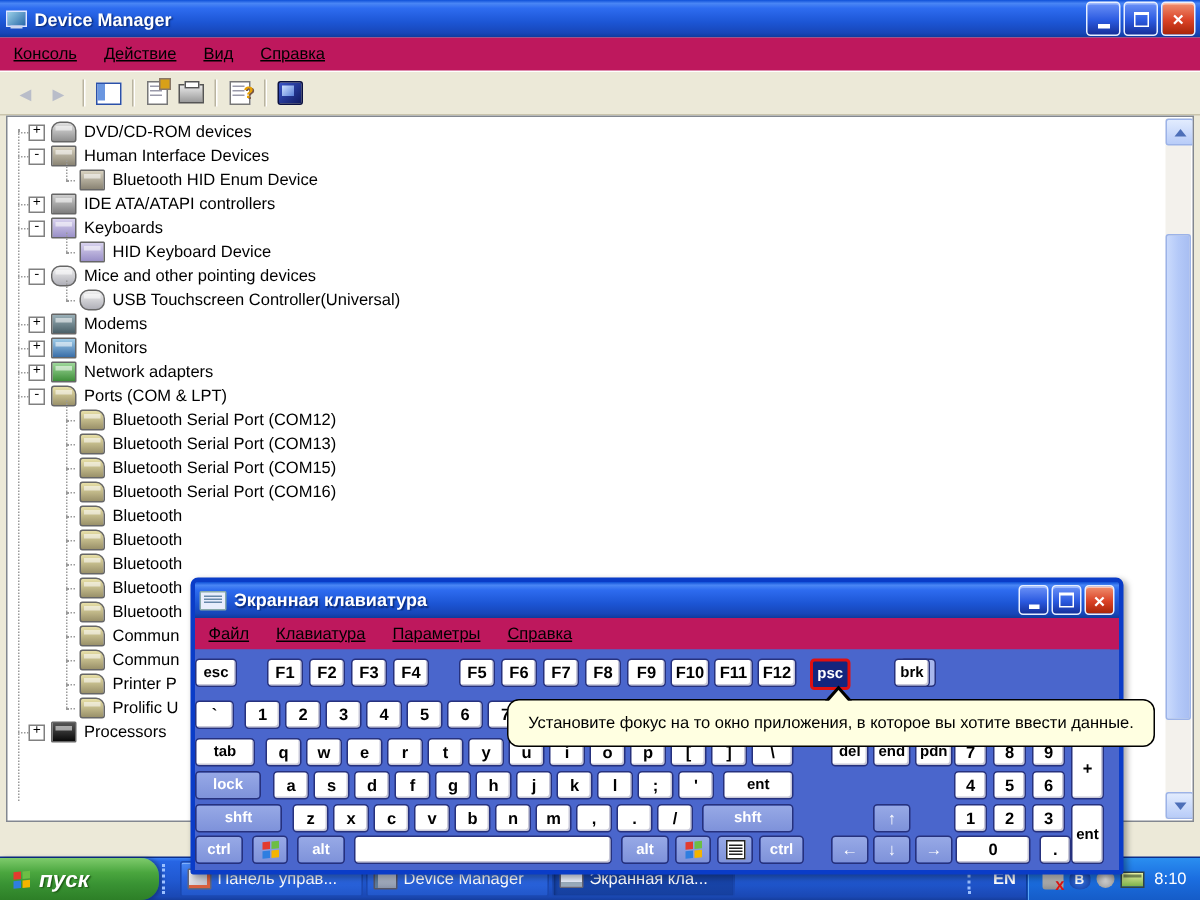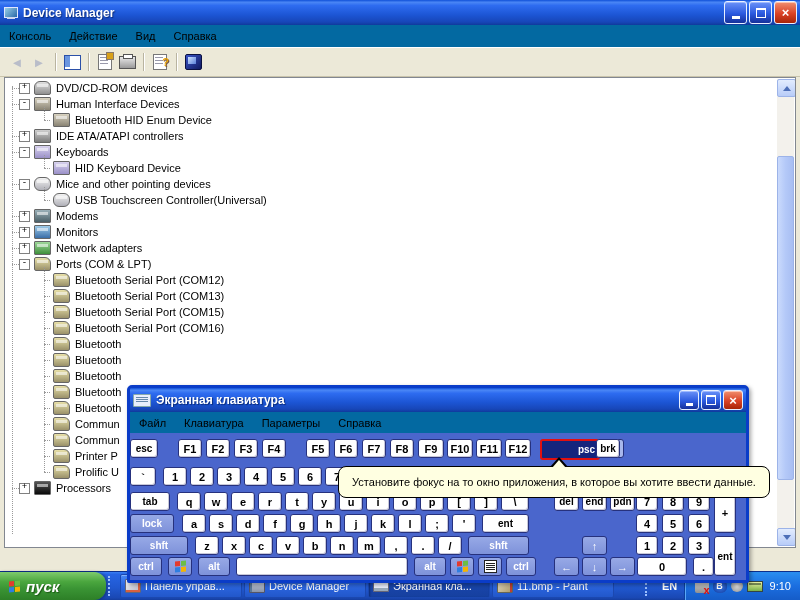--- a/index.html
+++ b/index.html
@@ -15,21 +15,21 @@
   .tb-btn{width:21px;height:21px;margin-left:2px;border:1px solid #e8efff;border-radius:3px;
     display:flex;align-items:center;justify-content:center;
     background:linear-gradient(180deg,#6b92f8 0%,#2b5ae0 55%,#16309a 100%);box-shadow:inset 0 1px 0 #9db9ff;}
   .tb-btn.close{background:linear-gradient(180deg,#f09070 0%,#da4226 55%,#a82508 100%);box-shadow:inset 0 1px 0 #ffc3ae;}
   .g-min{display:block;width:8px;height:3px;background:#fff;margin-top:9px;}
   .g-restore{display:block;width:8px;height:7px;border:1px solid #fff;border-top-width:2px;background:transparent;}
   .g-close{color:#fff;font-weight:bold;font-size:13px;line-height:13px;}
   .pc-icon{width:14px;height:12px;position:relative;display:inline-block;}
   .pc-icon .scr{position:absolute;left:0;top:0;width:12px;height:9px;border:1px solid #dfe7ff;background:linear-gradient(135deg,#9ad0e8,#2868a8);}
   .pc-icon .base{position:absolute;left:3px;bottom:0;width:8px;height:2px;background:#cdd6ee;}
-  .menubar{height:22px;display:flex;align-items:center;gap:0;background:#0369a1;border-bottom:1px solid #fff;}
+  .menubar{height:22px;display:flex;align-items:center;gap:0;background:#be185d;border-bottom:1px solid #fff;text-decoration:underline;}
   .menu-item{font-size:11px;color:#000;padding:3px 9px;}
   .toolbar{height:28px;display:flex;align-items:center;background:#ece9d8;border-bottom:1px solid #c9c4ac;padding-left:6px;}
   .tsep{width:1px;height:18px;background:#b9b4a0;margin:0 5px;box-shadow:1px 0 0 #fff;}
   .tbi{width:20px;height:20px;display:flex;align-items:center;justify-content:center;margin:0 1px;}
   .arrow-glyph{font-size:13px;color:#b9bdc9;}
   .ic-tree{width:15px;height:13px;border:1px solid #2b50a8;background:#fff;position:relative;}
   .ic-tree::before{content:'';position:absolute;left:0;top:0;width:5px;height:11px;background:#6a96e0;}
   .ic-page{width:12px;height:14px;border:1px solid #777;background:#fff;position:relative;}
   .ic-page::before{content:'';position:absolute;left:1px;top:2px;width:8px;height:1px;background:#99a;box-shadow:0 3px 0 #99a,0 6px 0 #99a;}
   .ic-page.prop::after{content:'';position:absolute;right:-3px;top:-3px;width:6px;height:6px;background:#d8a018;border:1px solid #876;}
@@ -380,21 +380,21 @@
       <div class="k" style="left: 104px; top: 6px; width: 22px; height: 17px; text-align: center;">F3</div>
       <div class="k" style="left: 132px; top: 6px; width: 22px; height: 17px;">F4</div>
       <div class="k" style="left: 176px; top: 6px; width: 22px; height: 17px;">F5</div>
       <div class="k" style="left: 204px; top: 6px; width: 22px; height: 17px;">F6</div>
       <div class="k" style="left: 232px; top: 6px; width: 22px; height: 17px;">F7</div>
       <div class="k" style="left: 260px; top: 6px; width: 22px; height: 17px;">F8</div>
       <div class="k" style="left: 288px; top: 6px; width: 24px; height: 17px;">F9</div>
       <div class="k" style="left: 317px; top: 6px; width: 24px; height: 17px;">F10</div>
       <div class="k" style="left: 346px; top: 6px; width: 24px; height: 17px;">F11</div>
       <div class="k" style="left: 375px; top: 6px; width: 24px; height: 17px;">F12</div>
-      <div class="k dark small" style="left: 410px; top: 6px; width: 23px; height: 17px; padding-left: 33px;">psc</div>
+      <div class="k dark small" style="left: 410px; top: 6px; width: 23px; height: 17px;">psc</div>
       <div class="k slk small" style="left: 438px; top: 6px; width: 22px; height: 17px; margin-left: 32px;">slk</div>
       <div class="k small" style="left: 466px; top: 6px; width: 22px; height: 17px;">brk</div>
       <div class="k" style="left: 0px; top: 34px; width: 24px; height: 17px;">`</div>
       <div class="k" style="left: 33px; top: 34px; width: 22px; height: 17px;">1</div>
       <div class="k" style="left: 60px; top: 34px; width: 22px; height: 17px;">2</div>
       <div class="k" style="left: 87px; top: 34px; width: 22px; height: 17px;">3</div>
       <div class="k" style="left: 114px; top: 34px; width: 22px; height: 17px;">4</div>
       <div class="k" style="left: 141px; top: 34px; width: 22px; height: 17px;">5</div>
       <div class="k" style="left: 168px; top: 34px; width: 22px; height: 17px;">6</div>
       <div class="k" style="left: 195px; top: 34px; width: 22px; height: 17px;">7</div>
@@ -520,30 +520,26 @@
         <span>Панель управ...</span>
       </div>
       <div class="taskbtn">
         <span class="tb-icon device-manager-icon"></span>
         <span>Device Manager</span>
       </div>
       <div class="taskbtn active">
         <span class="tb-icon keyboard-icon"></span>
         <span>Экранная кла...</span>
       </div>
-      <div class="taskbtn">
-        <span class="tb-icon paint-icon"></span>
-        <span>11.bmp - Paint</span>
-      </div>
     </div>
   <span style="flex:1"></span>
   <span class="grip"></span>
   <span id="lang-area">EN</span>
   <div id="tray">
     <span id="tray-icons" style="display:flex;gap:4px;align-items:center;">
         <span class="tray-ic mute-icon"></span>
         <span class="tray-ic bluetooth-icon">B</span>
         <span class="tray-ic wireless-icon"></span>
         <span class="tray-ic osk-tray-icon"></span>
       </span>
-    <span id="clock">9:10</span>
+    <span id="clock">8:10</span>
   </div>
 </div>
 
 </body></html>

